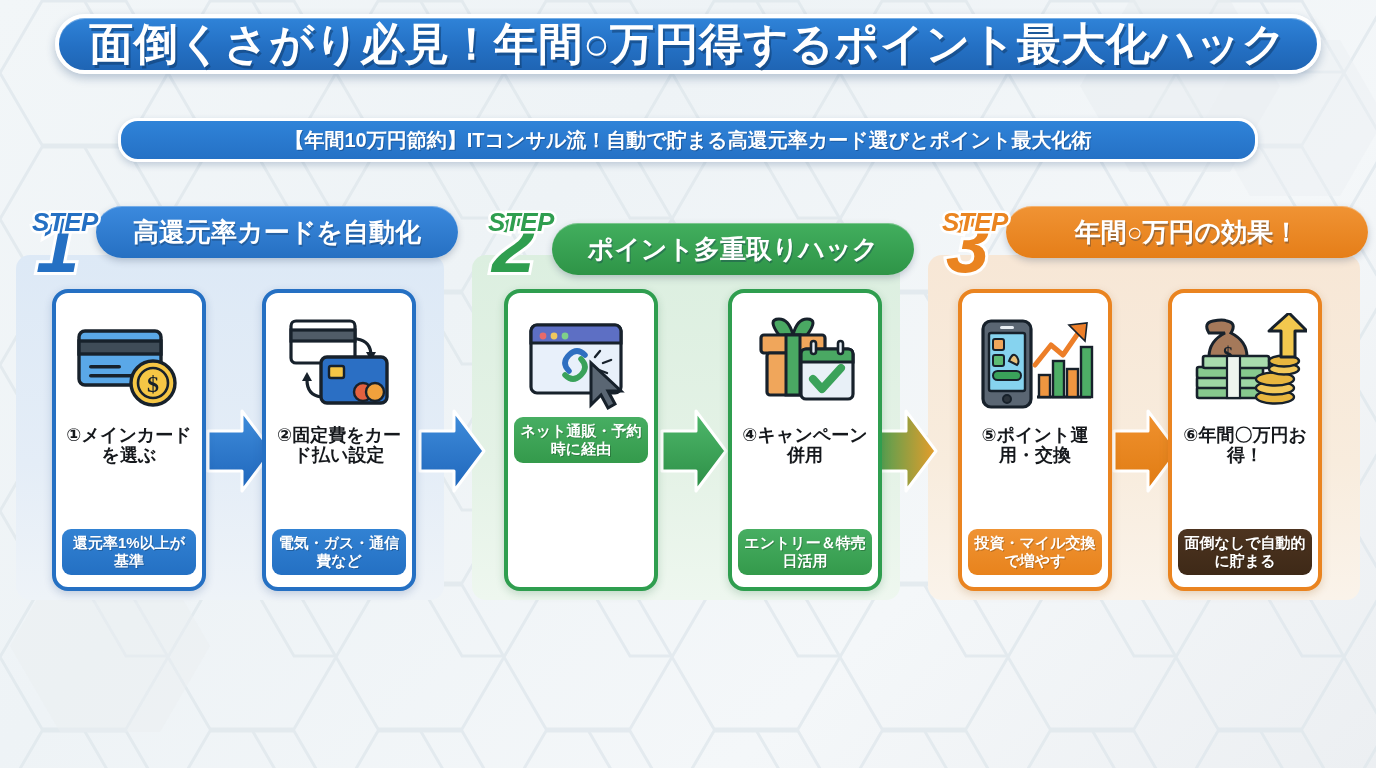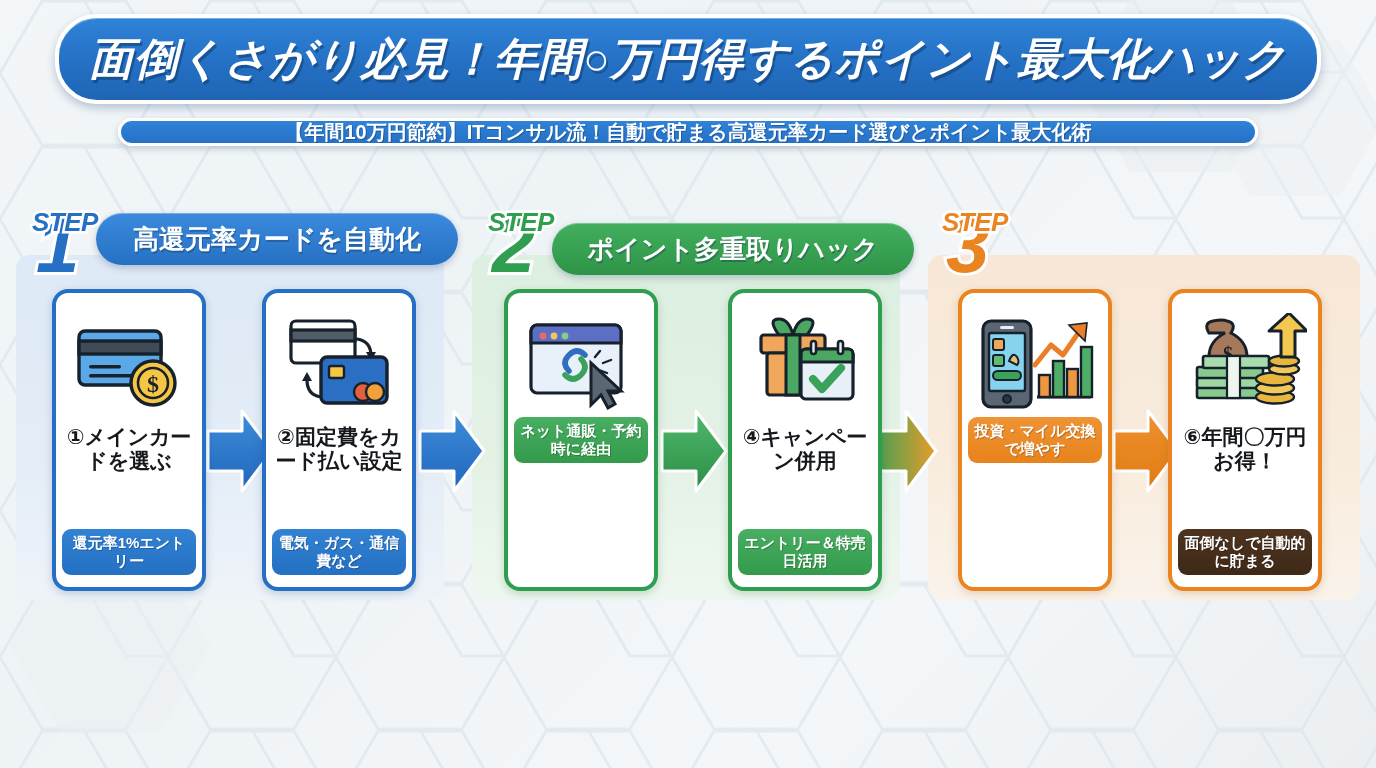--- a/index.html
+++ b/index.html
@@ -18,42 +18,42 @@
     background:
       linear-gradient(135deg, #f2f6f8 0%, #eef3f6 35%, #f4f7f9 70%, #eceff2 100%);
     overflow: hidden;
   }
 
   
   .hexfield { position: absolute; inset: 0; pointer-events: none; opacity: .75; }
 
   
   .title-wrap {
-    position: absolute; left: 55px; top: 14px; width: 1266px; height: 90px; font-style: italic;
+    position: absolute; left: 55px; top: 14px; width: 1266px; height: 60px;
   }
   .title-pill {
     position: absolute; inset: 0;
     background: linear-gradient(180deg, #2f83d8 0%, #2470c4 55%, #1f65b4 100%);
     border: 4px solid #ffffff;
     border-radius: 42px;
     box-shadow: 0 4px 10px rgba(20,60,110,.28), inset 0 1px 0 rgba(255,255,255,.35);
     display: flex; align-items: center; justify-content: center;
   }
   .title-text {
     color: #ffffff;
     font-size: 44px;
     font-weight: 700;
     letter-spacing: .5px;
     white-space: nowrap;
     text-shadow: 2px 3px 0 rgba(12,48,92,.45);
   }
 
   
   .sub-wrap {
-    position: absolute; left: 118px; top: 118px; width: 1140px; height: 28px;
+    position: absolute; left: 118px; top: 118px; width: 1140px; height: 44px;
   }
   .sub-pill {
     position: absolute; inset: 0;
     background: linear-gradient(180deg, #2f83d8 0%, #2571c5 100%);
     border: 3px solid #ffffff;
     border-radius: 20px;
     box-shadow: 0 3px 7px rgba(20,60,110,.22);
     display: flex; align-items: center; justify-content: center;
   }
   .sub-text {
@@ -93,21 +93,21 @@
   .s2 .step-word, .s2 .step-num { color: #2f9e4f; }
   .s3 .step-word, .s3 .step-num { color: #ea8420; }
 
   .step-pill {
     position: absolute; left: 68px; top: 16px; right: 0; height: 52px;
     border-radius: 26px;
     display: flex; align-items: center; justify-content: center;
     box-shadow: 0 3px 7px rgba(40,60,90,.25), inset 0 1px 0 rgba(255,255,255,.3);
     z-index: 2;
   }
-  .s1 .step-pill { background: linear-gradient(180deg,#3b8ade 0%, #2670c2 100%); margin-top: 7px; }
+  .s1 .step-pill { background: linear-gradient(180deg,#3b8ade 0%, #2670c2 100%); }
   .s2 .step-pill { background: linear-gradient(180deg,#42ae5e 0%, #2e9447 100%); margin-top: 17px; }
   .s3 .step-pill { background: linear-gradient(180deg,#f09334 0%, #e57e18 100%); }
   .step-pill-text {
     color: #ffffff; font-size: 26px; font-weight: 700; white-space: nowrap;
     text-shadow: 1px 2px 0 rgba(20,50,80,.35);
   }
 
   
   .card {
     position: absolute; top: 289px; width: 154px; height: 302px;
@@ -122,21 +122,21 @@
   .card.c4 { left: 728px;  border: 4px solid #2f9e4f; box-shadow: 0 3px 8px rgba(30,110,60,.22); }
   .card.c5 { left: 958px;  border: 4px solid #ea8420; box-shadow: 0 3px 8px rgba(150,85,15,.22); }
   .card.c6 { left: 1168px; border: 4px solid #ea8420; box-shadow: 0 3px 8px rgba(150,85,15,.22); }
 
   .card-icon {
     width: 124px; height: 104px; margin-top: 10px;
     display: flex; align-items: center; justify-content: center;
   }
   .card-title {
     margin-top: 8px;
-    font-size: 21px; font-weight: 700; line-height: 1.12;
+    font-size: 18px; font-weight: 700; line-height: 1.12;
     color: #15181c; text-align: center;
     flex: 1 1 auto;
     display: flex; align-items: flex-start; justify-content: center;
     padding: 0 2px;
   }
   .card-badge {
     width: 134px; min-height: 46px;
     border-radius: 9px;
     display: flex; align-items: center; justify-content: center;
     text-align: center;
@@ -206,20 +206,23 @@
     <span class="step-num">2</span>
     <span class="step-word">STEP</span>
     <div class="step-pill">
       <span class="step-pill-text">ポイント多重取りハック</span>
     </div>
   </div>
 
   <div class="stephead s3">
     <span class="step-num">3</span>
     <span class="step-word">STEP</span>
+    <div class="step-pill">
+      <span class="step-pill-text">年間○万円の効果！</span>
+    </div>
   </div>
 
   <svg class="arrow a1" viewBox="0 0 68 92" xmlns="http://www.w3.org/2000/svg">
     <defs>
         <linearGradient id="gblue" x1="0" y1="0" x2="0" y2="1">
           <stop offset="0" stop-color="#3f8ddb"></stop>
           <stop offset="1" stop-color="#1f66bb"></stop>
         </linearGradient>
       </defs>
     <path d="M2 26 L36 26 L36 6 L66 46 L36 86 L36 66 L2 66 Z" fill="url(#gblue)" stroke="#ffffff" stroke-width="3" stroke-linejoin="round"></path>
@@ -267,21 +270,21 @@
         <rect x="12" y="18" width="82" height="54" rx="6" fill="#5aa8e8" stroke="#17212b" stroke-width="3.4"></rect>
         <rect x="12" y="28" width="82" height="13" fill="#3f4c58" stroke="#17212b" stroke-width="3.4"></rect>
         <rect x="22" y="52" width="32" height="3.6" rx="1.8" fill="#17212b"></rect>
         <rect x="22" y="61" width="46" height="3.6" rx="1.8" fill="#17212b"></rect>
         <circle cx="86" cy="70" r="22" fill="#f5c645" stroke="#17212b" stroke-width="3.4"></circle>
         <circle cx="86" cy="70" r="15" fill="none" stroke="#17212b" stroke-width="2.6"></circle>
         <text x="86" y="79" font-family="'Liberation Serif', serif" font-size="24" font-weight="700" fill="#17212b" text-anchor="middle">$</text>
       </svg>
     </div>
     <div class="card-title">①メインカードを選ぶ</div>
-    <div class="card-badge badge-blue">還元率1%エントリー</div>
+    <div class="card-badge badge-blue">還元率1%以上が基準</div>
   </div>
 
   <div class="card c2">
     <div class="card-icon">
       <svg viewBox="0 0 124 104" width="124" height="104" xmlns="http://www.w3.org/2000/svg">
         <rect x="14" y="8" width="64" height="42" rx="5" fill="#ffffff" stroke="#17212b" stroke-width="3.2"></rect>
         <rect x="14" y="17" width="64" height="11" fill="#505c68" stroke="#17212b" stroke-width="3.2"></rect>
         <path d="M80 26 q14 2 14 17" fill="none" stroke="#17212b" stroke-width="3.2" stroke-linecap="round"></path>
         <path d="M89 39 l5 9 5 -9 z" fill="#17212b"></path>
         <path d="M44 84 q-14 -2 -14 -17" fill="none" stroke="#17212b" stroke-width="3.2" stroke-linecap="round"></path>
@@ -351,20 +354,21 @@
         <path d="M36 48 q4 -10 8 -4 q3 5 0 8 z" fill="#e8c07a" stroke="#17212b" stroke-width="2"></path>
         <line x1="64" y1="84" x2="118" y2="84" stroke="#17212b" stroke-width="3"></line>
         <rect x="66" y="62" width="11" height="22" fill="#ef9640" stroke="#17212b" stroke-width="2.4"></rect>
         <rect x="80" y="48" width="11" height="36" fill="#4eae66" stroke="#17212b" stroke-width="2.4"></rect>
         <rect x="94" y="56" width="11" height="28" fill="#ef9640" stroke="#17212b" stroke-width="2.4"></rect>
         <rect x="108" y="34" width="11" height="50" fill="#4eae66" stroke="#17212b" stroke-width="2.4"></rect>
         <path d="M62 52 L78 32 L90 42 L108 16" fill="none" stroke="#ec7e28" stroke-width="5" stroke-linecap="round" stroke-linejoin="round"></path>
         <path d="M96 12 L114 10 L112 28 Z" fill="#ec7e28" stroke="#17212b" stroke-width="1.6"></path>
       </svg>
     </div>
+    <div class="card-title">⑤ポイント運用・交換</div>
     <div class="card-badge badge-orange">投資・マイル交換で増やす</div>
   </div>
 
   <div class="card c6">
     <div class="card-icon">
       <svg viewBox="0 0 124 104" width="124" height="104" xmlns="http://www.w3.org/2000/svg">
         <path d="M26 20 q-6 -10 4 -12 q10 -2 14 0 q10 2 4 12 q16 8 16 24 q0 14 -19 14 q-19 0 -19 -14 q0 -16 16 -24 z" fill="#a5795a" stroke="#17212b" stroke-width="3"></path>
         <text x="45" y="48" font-family="'Liberation Serif', serif" font-size="20" font-weight="700" fill="#17212b" text-anchor="middle">$</text>
         <g stroke="#17212b" stroke-width="2.6">
           <rect x="14" y="74" width="66" height="11" rx="2" fill="#87c98e"></rect>

